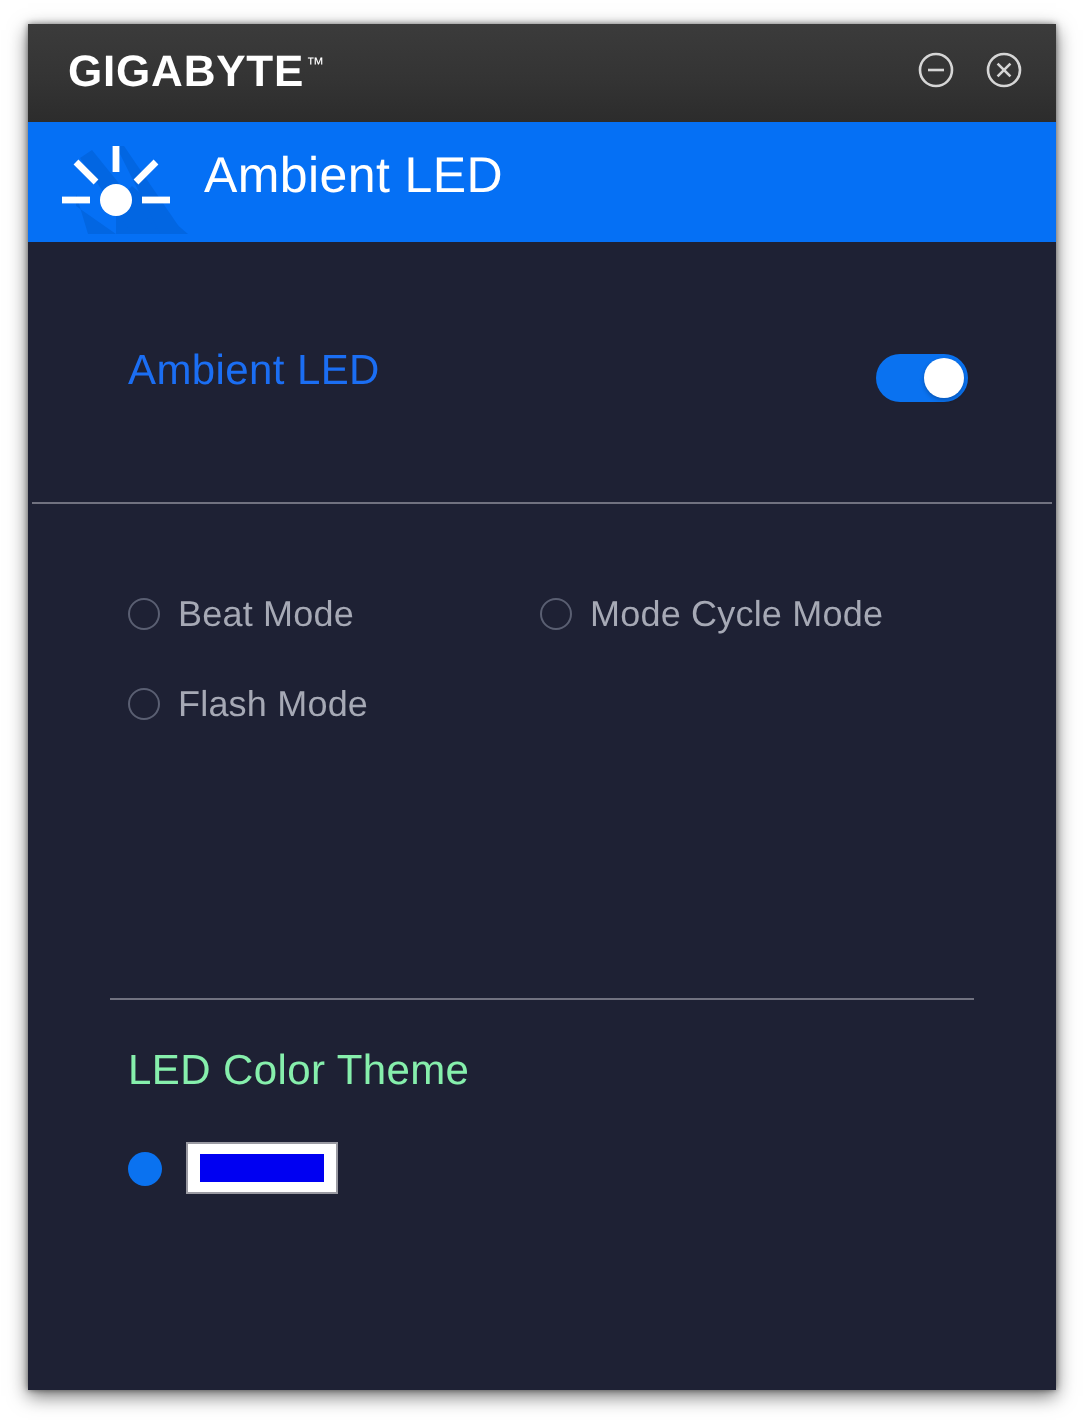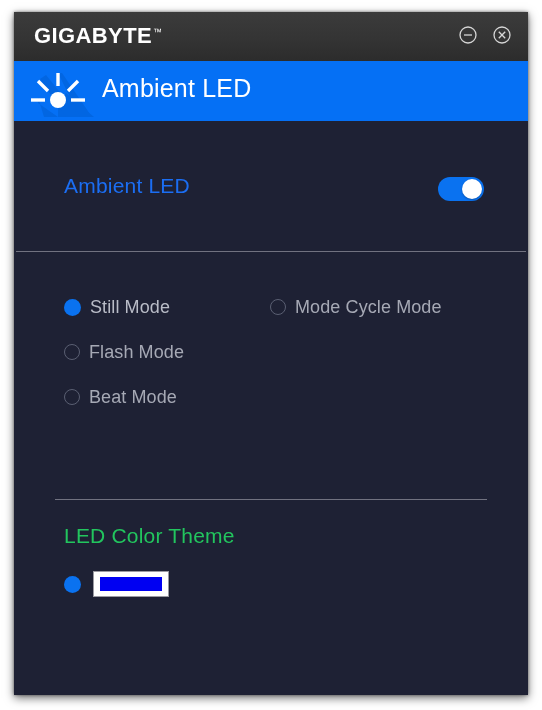--- a/index.html
+++ b/index.html
@@ -213,21 +213,21 @@
   }
   .mode-item.selected .mode-label {
     color: #b9bcc7;
   }
 
   
   .theme-title {
     position: absolute;
     left: 50px;
     top: 403px;
-    color: #22c55e;
+    color: #86efac;
     font-size: 21px;
     letter-spacing: 0.2px;
     user-select: none;
   }
   .theme-row {
     position: absolute;
     left: 50px;
     top: 450px;
     display: flex;
     align-items: center;
@@ -311,31 +311,27 @@
         <div class="toggle" role="switch" aria-checked="true">
           <div class="knob"></div>
         </div>
       </div>
 
       <div class="sep sep-top"></div>
 
       <div class="modes">
 
         <div class="mode-col mode-col-left">
-          <div class="mode-item selected">
-            <span class="radio checked"></span>
-            <span class="mode-label">Still Mode</span>
+          <div class="mode-item">
+            <span class="radio"></span>
+            <span class="mode-label">Beat Mode</span>
           </div>
           <div class="mode-item">
             <span class="radio"></span>
             <span class="mode-label">Flash Mode</span>
-          </div>
-          <div class="mode-item">
-            <span class="radio"></span>
-            <span class="mode-label">Beat Mode</span>
           </div>
         </div>
 
         <div class="mode-col mode-col-right">
           <div class="mode-item">
             <span class="radio"></span>
             <span class="mode-label">Mode Cycle Mode</span>
           </div>
         </div>
 

